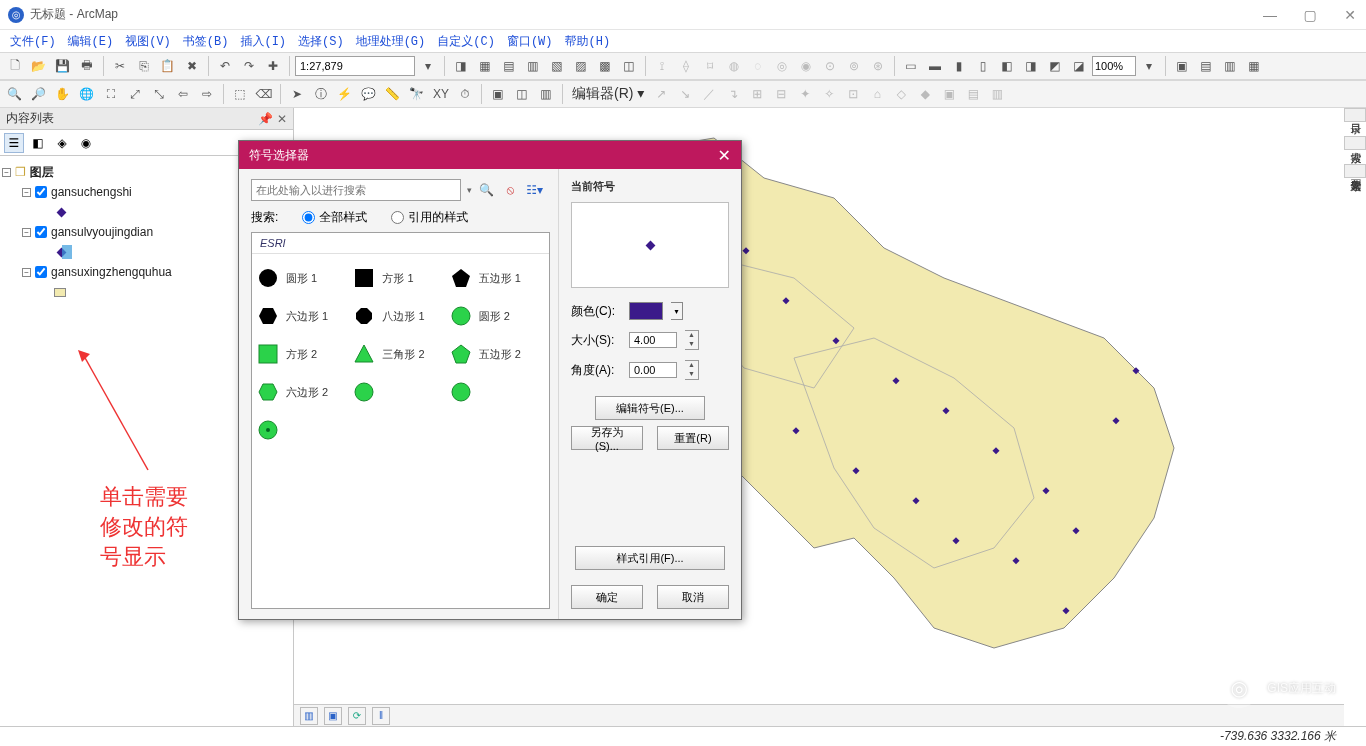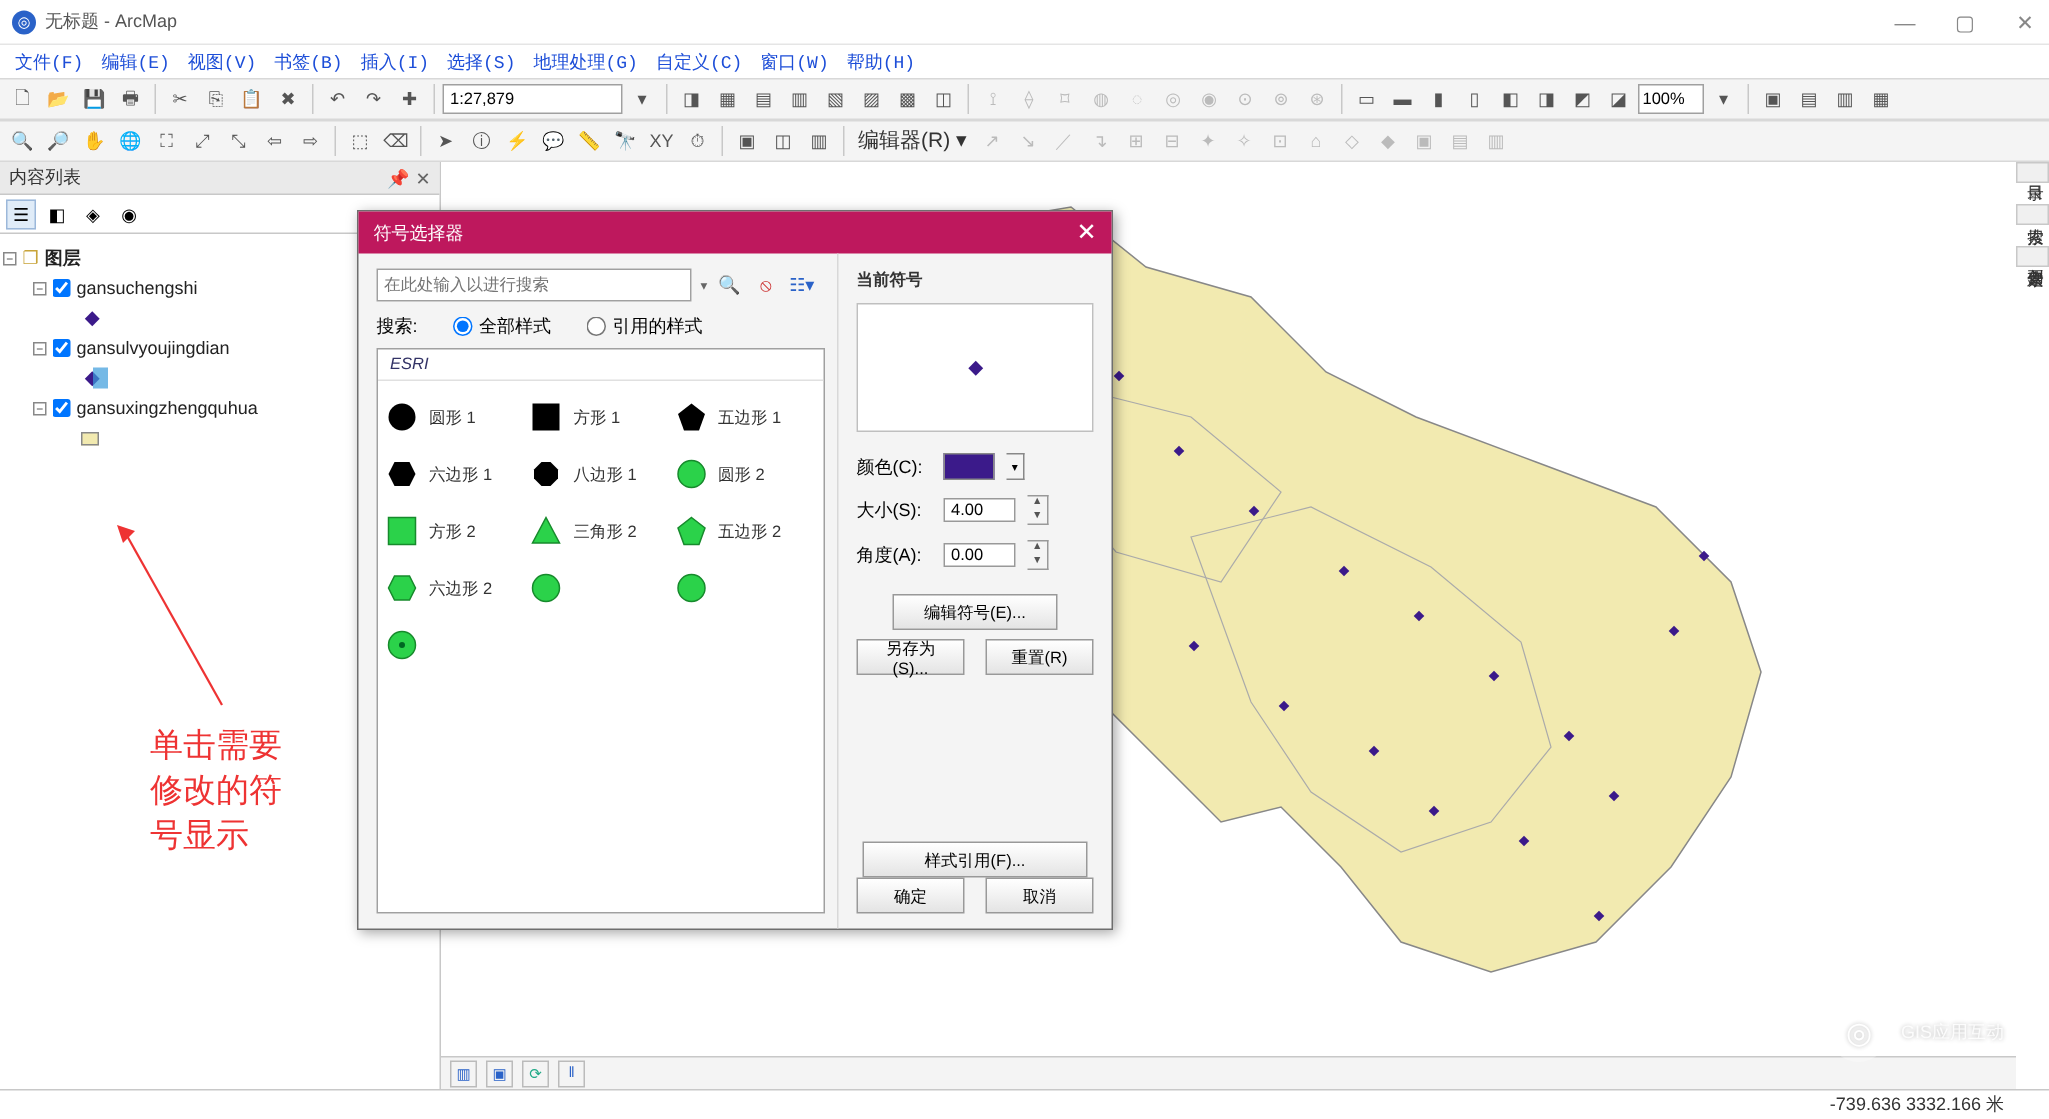--- a/index.html
+++ b/index.html
@@ -32,21 +32,21 @@
 .tree .layers-ico { color:#c8a43a; font-size:12px; }
 .tree .sym-dot { width:7px; height:7px; background:#3b1a8a; transform:rotate(45deg); margin-left:4px; }
 .tree .sym-rect { width:12px; height:9px; background:#f2eab0; border:1px solid #888; }
 .annot { position:absolute; color:#e33; font-size:22px; font-family:"SimSun"; line-height:30px; }
 .canvas { flex:1; position:relative; background:#fff; overflow:hidden; }
 .mapsvg { position:absolute; top:0; left:0; }
 .rightbar { position:absolute; right:0; top:108px; width:22px; display:flex; flex-direction:column; gap:14px; }
 .rightbar .tab { writing-mode:vertical-rl; background:#f0f0f0; border:1px solid #c8c8c8; padding:6px 2px; font-size:11px; color:#333; cursor:pointer; text-align:center; }
 .canvas-tabs { position:absolute; left:294px; bottom:20px; height:22px; display:flex; align-items:center; gap:6px; padding:0 6px; border-top:1px solid #c8c8c8; width:calc(100% - 316px); background:#f4f4f4; }
 .canvas-tabs .t { width:18px; height:18px; display:inline-flex; align-items:center; justify-content:center; color:#2a62c8; border:1px solid #bbb; cursor:pointer; font-size:10px; }
-.status { position:absolute; left:0; bottom:0; height:20px; width:100%; border-top:1px solid #c8c8c8; display:flex; align-items:center; justify-content:flex-end; padding:0 30px; font-size:11px; color:#333; background:#fff; }
+.status { position:absolute; left:0; bottom:0; height:20px; width:100%; border-top:1px solid #c8c8c8; display:flex; align-items:center; justify-content:flex-end; padding:0 30px; font-size:11px; color:#333; background:#fff;font-style:italic; }
 
 .dialog { position:absolute; left:238px; top:140px; width:504px; height:480px; background:#f4f4f4; border:1px solid #6e6e6e; box-shadow:2px 2px 8px rgba(0,0,0,0.35); z-index:50; }
 .dlg-title { height:28px; background:#be185d; color:#fff; display:flex; align-items:center; padding:0 10px; font-size:12px; }
 .dlg-title .x { margin-left:auto; font-size:16px; cursor:pointer; }
 .dlg-body { display:flex; height:calc(100% - 28px); }
 .dlg-left { width:326px; padding:10px 8px 10px 12px; display:flex; flex-direction:column; }
 .dlg-left .search-row { display:flex; align-items:center; gap:6px; }
 .dlg-left .search-row input { flex:none; width:210px; height:22px; border:1px solid #a0a0a0; padding:0 4px; font-size:11px; }
 .dlg-left .ico { width:18px; height:18px; display:inline-flex; align-items:center; justify-content:center; color:#2a62c8; cursor:pointer; }
 .dlg-left .radio-row { display:flex; align-items:center; gap:24px; margin:8px 0 6px; font-size:11px; }
@@ -63,21 +63,21 @@
 .preview .pdot { width:7px; height:7px; background:#3b1a8a; transform:rotate(45deg); }
 .prop { display:flex; align-items:center; gap:8px; margin-bottom:10px; font-size:11px; }
 .prop .lbl { width:50px; }
 .prop .color-sw { width:34px; height:18px; border:1px solid #888; background:#3b1a8a; }
 .prop .drop { width:12px; height:18px; border:1px solid #888; border-left:none; display:flex; align-items:center; justify-content:center; font-size:8px; }
 .prop input { width:48px; height:16px; border:1px solid #999; padding:0 4px; font-size:11px; }
 .prop .spin { width:14px; height:20px; border:1px solid #999; border-left:none; display:flex; flex-direction:column; }
 .prop .spin span { flex:1; font-size:7px; text-align:center; line-height:8px; color:#555; }
 .btn { height:24px; border:1px solid #999; background:linear-gradient(#fff,#e4e4e4); padding:0 10px; font-size:11px; cursor:pointer; display:inline-flex; align-items:center; justify-content:center; }
 .btn-row { display:flex; gap:14px; justify-content:center; }
-.dlg-foot { margin-top:auto; display:flex; flex-direction:column; gap:0; }
+.dlg-foot { margin-top:auto; display:flex; flex-direction:column; gap:15px; }
 .watermark { position:absolute; right:30px; bottom:40px; color:rgba(255,255,255,0.85); font-size:34px; display:flex; align-items:center; gap:8px; text-shadow:0 0 3px rgba(0,0,0,0.3); pointer-events:none; z-index:5; }
 .watermark .wlogo { width:40px; height:40px; border-radius:50%; background:rgba(255,255,255,0.3); display:flex; align-items:center; justify-content:center; font-size:20px; color:#fff; }
 svg.shape-ico { overflow:visible; }
 </style>
 </head>
 <body>
 
 <div class="titlebar">
   <span class="icon">◎</span>
   <span class="title">无标题 - ArcMap</span>

